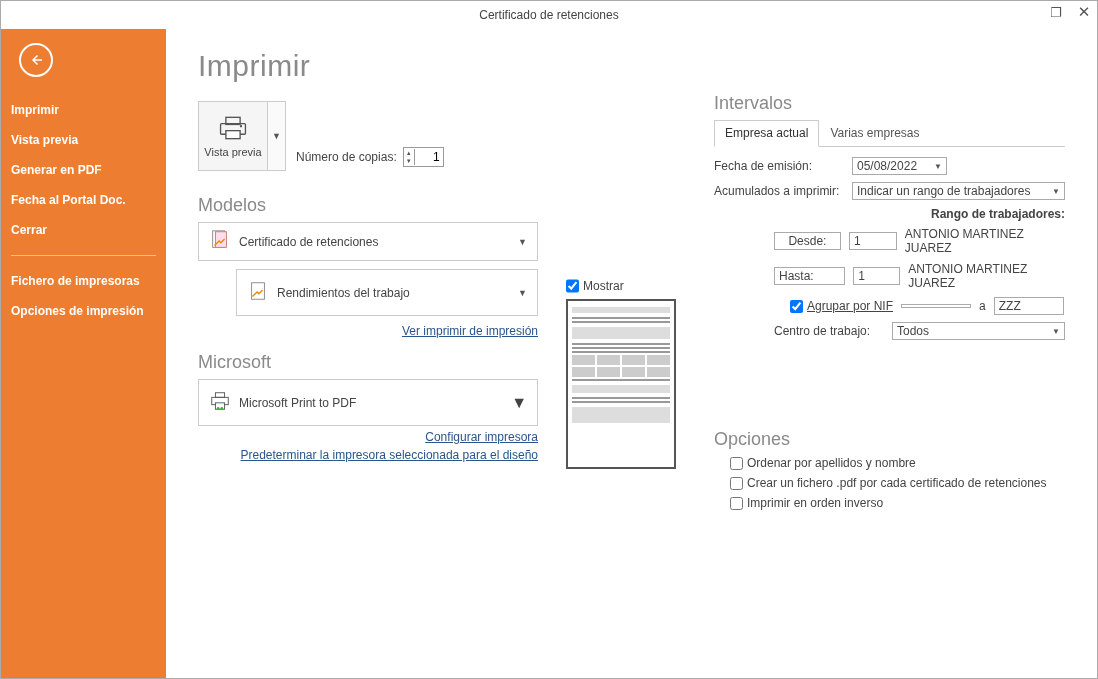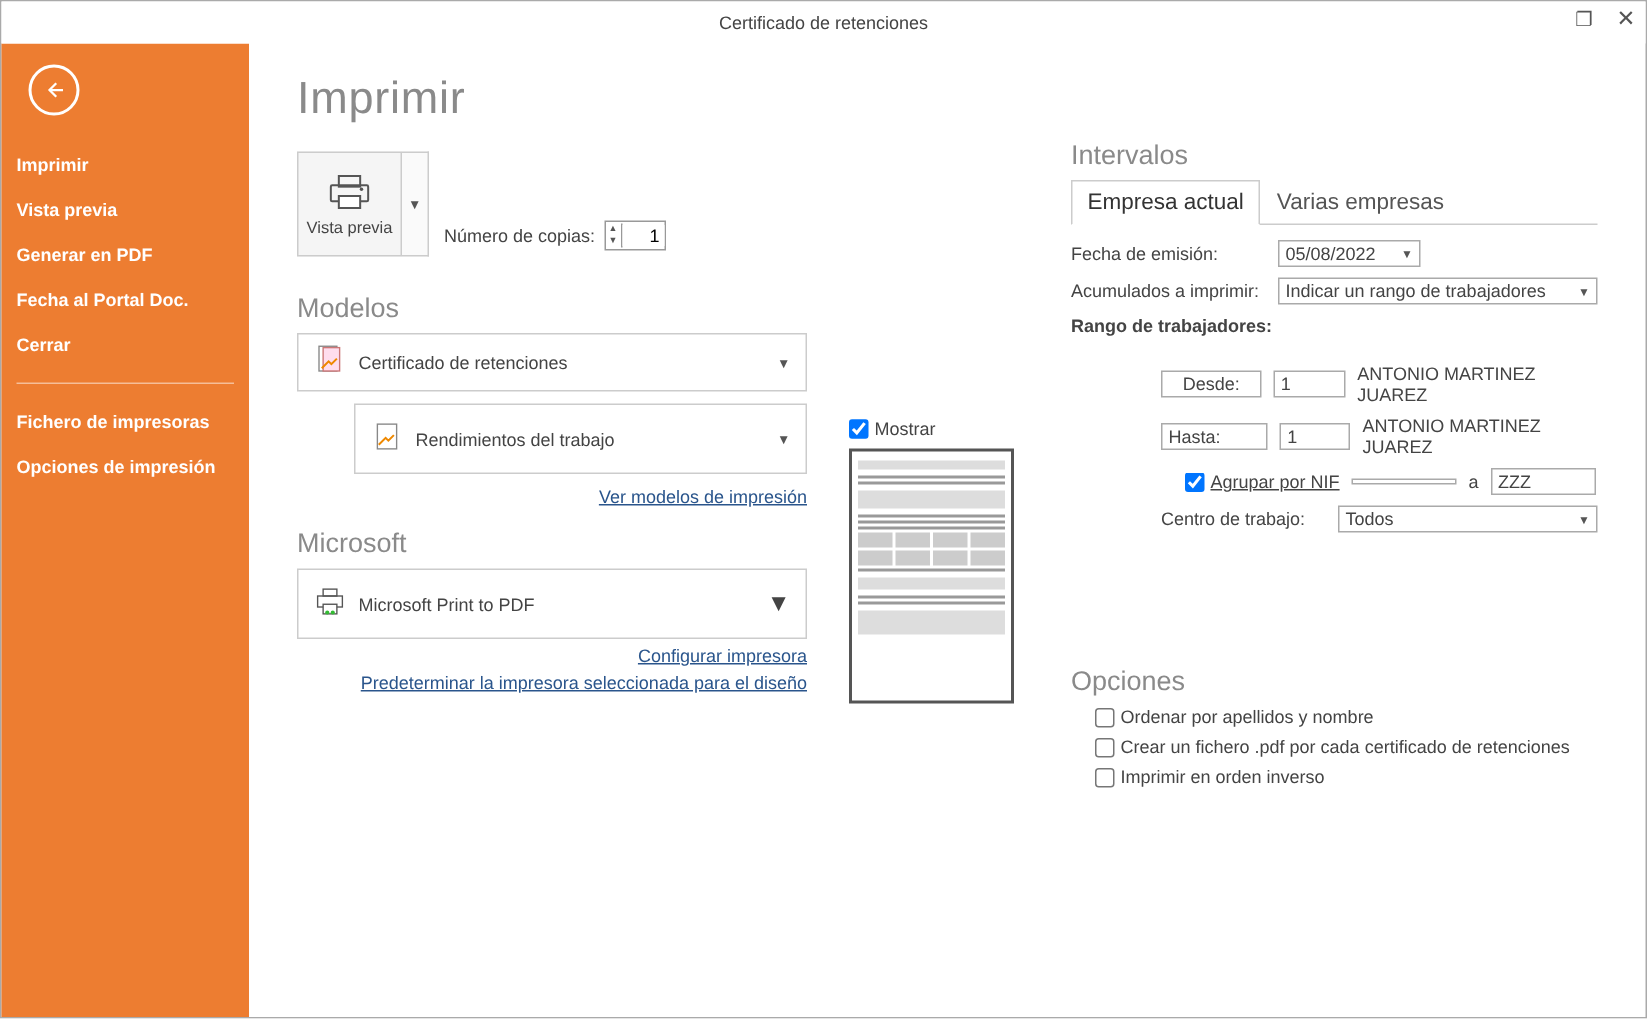--- a/index.html
+++ b/index.html
@@ -36,31 +36,31 @@
   .card .drop { font-size:9px; color:#555;}
   .card.indent { margin-left: 38px; width: calc(100% - 38px); padding:10px;}
   .link { color: #2a558c; text-decoration: underline; font-size: 12px; cursor: pointer; display:block; text-align:right; margin-top:4px; margin-bottom:14px;}
   .mostrar { font-size:12px; display:flex; gap:4px; margin-top:40px; margin-bottom:6px;}
   .thumb { width: 110px; height: 170px; border: 2px solid #555; background: #fff; padding: 4px; display:flex; flex-direction:column; gap:2px;}
   .thumb-line { height:2px; background:#999; }
   .thumb-block { height:12px; background:#ddd; margin:2px 0;}
   .thumb-grid { display:flex; gap:2px; }
   .thumb-grid div { flex:1; height:10px; background:#ccc;}
   .tabs { border-bottom: 1px solid #ccc; display: flex; gap:0; margin-top: 4px; margin-bottom: 10px;}
-  .tab { padding: 5px 10px; font-size: 15px; border: 1px solid transparent; cursor:pointer; color:#555; }
+  .tab { padding: 5px 10px; font-size: 12px; border: 1px solid transparent; cursor:pointer; color:#555; }
   .tab.active { border: 1px solid #ccc; border-bottom: 1px solid #fff; margin-bottom:-1px; background:#fff; color:#333;}
   .form-row { display: flex; align-items: center; gap: 8px; font-size: 12px; margin-bottom: 7px; }
   .form-row .lbl { width: 130px; }
   .inputlike { border: 1px solid #aaa; padding: 1px 4px; font-size: 12px; background:#fff; display:flex; align-items:center; justify-content:space-between; }
   .inputlike .drop{ font-size:8px; color:#555; margin-left:4px;}
   .num-input { width:50px; text-align:right;}
   .chk { display:flex; align-items:center; gap:4px; font-size:12px; margin-bottom:6px;padding-left:16px;}
   .chk input { margin:0; }
   .section-gap { height:32px; }
-  .rango-label { font-weight:600; font-size:12px; margin-bottom:18px;}
+  .rango-label { font-weight:600; font-size:12px; margin-bottom:6px;text-align:right;}
   .icon-doc svg, .icon-print svg { width:22px; height:22px; }
   .printer-card { border:1px solid #ccc; padding:10px; display:flex; align-items:center; justify-content:space-between; cursor:pointer; margin-top:6px;}
   .printer-card .left{ display:flex; align-items:center; gap:8px; font-size:12px;}
 </style>
 </head>
 <body>
 
 <div class="window">
   <div class="titlebar">
     <span class="title">Certificado de retenciones</span>
@@ -136,21 +136,21 @@
             <span class="icon-doc">
               <svg viewBox="0 0 24 24">
                   <rect x="5" y="3" width="14" height="18" fill="#fff" stroke="#888"></rect>
                   <path d="M6 18l5-5 2 2 4-4" stroke="#e80" stroke-width="1.5" fill="none"></path>
                 </svg>
             </span>
             <span>Rendimientos del trabajo</span>
           </div>
           <span class="drop">▼</span>
         </div>
-        <a class="link">Ver modelos de impresión</a>
+        <a class="link">Ver imprimir de impresión</a>
 
         <h2>Microsoft</h2>
         <div class="printer-card">
           <div class="left">
             <span class="icon-print">
               <svg viewBox="0 0 24 24">
                   <rect x="3" y="8" width="18" height="8" fill="none" stroke="#555"></rect>
                   <rect x="7" y="3" width="10" height="5" fill="none" stroke="#555"></rect>
                   <rect x="7" y="14" width="10" height="7" fill="#fff" stroke="#555"></rect>
                   <circle cx="10" cy="20" r="1.5" fill="#3b3"></circle>

